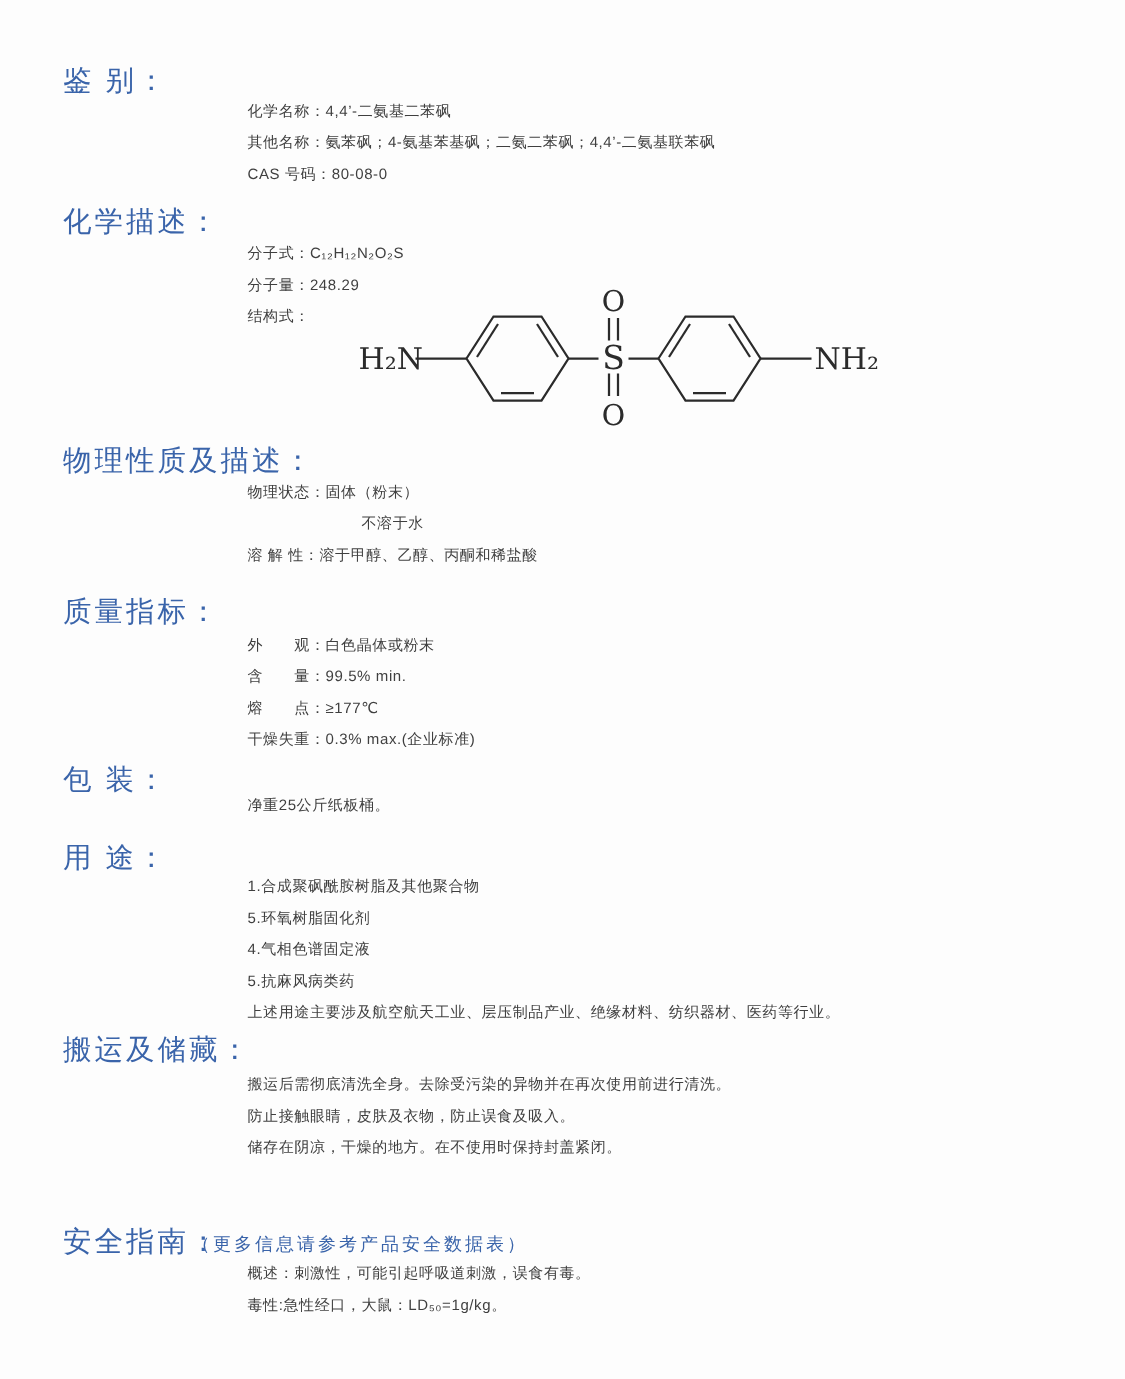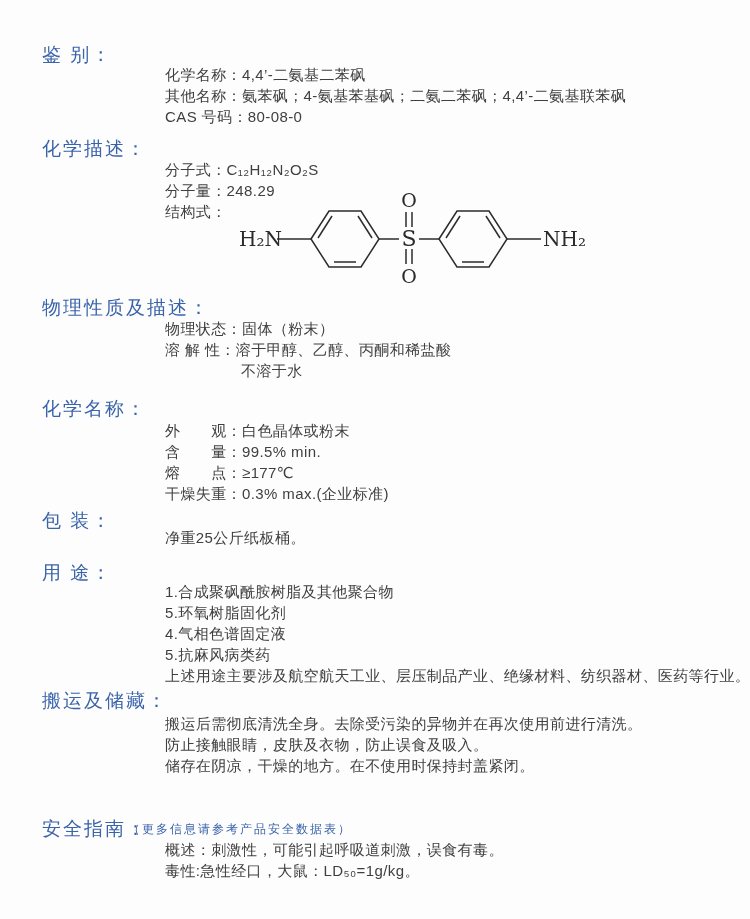--- a/index.html
+++ b/index.html
@@ -29,21 +29,21 @@
   .heading-note{
     position:absolute;left:128px;top:0;
     font-size:12px;line-height:24px;
     color:var(--accent);
     letter-spacing:2px;
     font-weight:500;
     white-space:nowrap;
   }
   .body{
     margin-left:165px;
-    font-size:15px;line-height:21px;
+    font-size:10px;line-height:21px;
     letter-spacing:0.4px;
   }
   .line{white-space:nowrap;}
   .indent{padding-left:76px;}
   .structure{
     position:absolute;left:237px;top:50px;
   }
   .structure text{
     font-family:"DejaVu Serif","Liberation Serif",serif;
     fill:var(--line);
@@ -102,27 +102,27 @@
       <text x="172" y="20" font-size="19" text-anchor="middle">O</text>
       <text x="172" y="96" font-size="19" text-anchor="middle">O</text>
       <text x="306" y="59" font-size="20">NH₂</text>
     </svg>
   </div>
 
   <div class="section" style="top:296px">
     <div class="heading">物理性质及描述：</div>
     <div class="body" style="padding-top:22px">
       <div class="line">物理状态：固体（粉末）</div>
+      <div class="line indent">不溶于水</div>
       <div class="line">溶 解 性：溶于甲醇、乙醇、丙酮和稀盐酸</div>
-      <div class="line indent">不溶于水</div>
     </div>
   </div>
 
   <div class="section" style="top:397px">
-    <div class="heading">化学名称：</div>
+    <div class="heading">质量指标：</div>
     <div class="body" style="padding-top:23px">
       <div class="line">外　　观：白色晶体或粉末</div>
       <div class="line">含　　量：99.5% min.</div>
       <div class="line">熔　　点：≥177℃</div>
       <div class="line">干燥失重：0.3% max.(企业标准)</div>
     </div>
   </div>
 
   <div class="section" style="top:509px">
     <div class="heading">包 装：</div>

